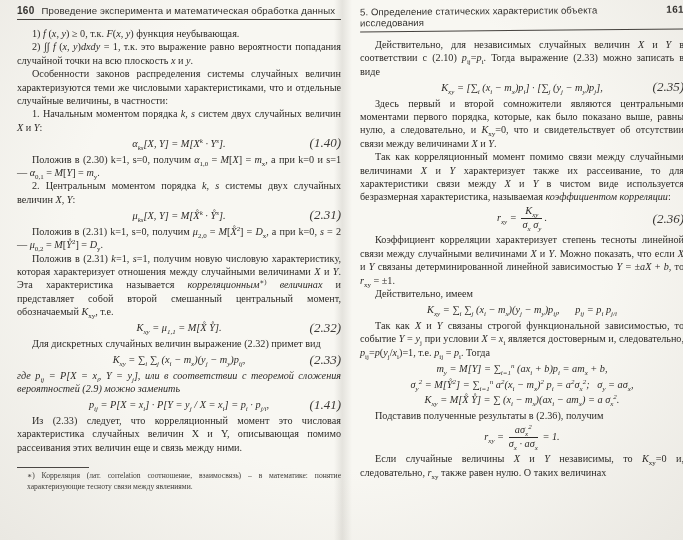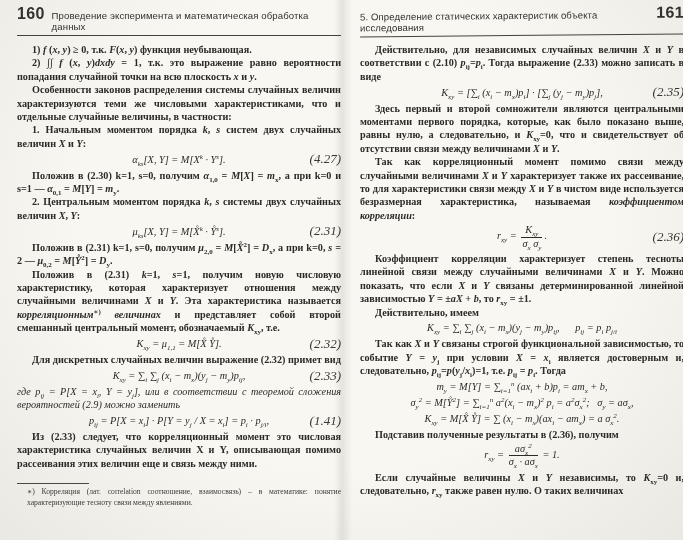--- a/index.html
+++ b/index.html
@@ -16,27 +16,27 @@
   .page{position:absolute;top:5px;}
   .page-left{left:17px;width:324px;}
   .page-right{left:360px;width:324px;}
   .phead{
     display:flex;align-items:baseline;gap:7px;
     font-family:"Liberation Sans","DejaVu Sans",sans-serif;
     font-size:9.6px;color:#33312e;
     border-bottom:1.3px solid #45423e;
     padding-bottom:3px;margin-bottom:7px;
   }
-  .phead .pnum{font-weight:bold;font-size:16px;letter-spacing:.3px;}
+  .phead .pnum{font-weight:bold;font-size:10px;letter-spacing:.3px;}
   .phead .ptitle{letter-spacing:.1px;}
   .page-right .phead{transform:rotate(-0.5deg);}
   .page-right .phead .pnum{margin-left:auto;}
   .pbody{font-size:10.2px;line-height:13.4px;text-align:justify;}
   .para{margin:0;}
-  .para.ind{text-indent:15px;font-weight:bold;}
+  .para.ind{text-indent:15px;}
   .para.it{font-style:italic;}
   .eq-row{position:relative;text-align:center;margin:2.5px 0;font-size:10.3px;}
   .eq{font-style:italic;white-space:nowrap;}
   .eqnum{position:absolute;right:0;top:50%;transform:translateY(-50%);font-style:italic;font-size:13px;color:#3a3835;}
   sub,sup{font-size:68%;line-height:0;}
   .frac{display:inline-block;vertical-align:middle;text-align:center;line-height:1.05;margin:0 2px;}
   .fnum{display:block;border-bottom:0.9px solid #2c2a27;padding:0 4px 1px;}
   .fden{display:block;padding-top:1px;}
   .footnote{
     margin-top:13px;font-size:7.6px;line-height:1.4;color:#3d3b38;text-align:justify;
@@ -52,21 +52,21 @@
 <div class="page page-left">
   <div class="phead">
     <span class="pnum">160</span>
     <span class="ptitle">Проведение эксперимента и математическая обработка данных</span>
   </div>
   <div class="pbody">
       <p class="para ind">1) <i>f</i> (<i>x</i>, <i>y</i>) ≥ 0, т.к. <i>F</i>(<i>x</i>, <i>y</i>) функция неубывающая.</p>
       <p class="para ind">2) ∫∫ <i>f</i> (<i>x</i>, <i>y</i>)<i>dxdy</i> = 1, т.к. это выражение равно вероятности попадания случайной точки на всю плоскость <i>x</i> и <i>y</i>.</p>
       <p class="para ind">Особенности законов распределения системы случайных величин характеризуются теми же числовыми характеристиками, что и отдельные случайные величины, в частности:</p>
       <p class="para ind">1. Начальным моментом порядка <i>k</i>, <i>s</i> систем двух случайных величин <i>X</i> и <i>Y</i>:</p>
-      <div class="eq-row"><span class="eq">α<sub>ks</sub>[X, Y] = M[X<sup>k</sup> · Y<sup>s</sup>].</span><span class="eqnum">(4.27)</span></div>
+      <div class="eq-row"><span class="eq">α<sub>ks</sub>[X, Y] = M[X<sup>k</sup> · Y<sup>s</sup>].</span><span class="eqnum">(1.40)</span></div>
       <p class="para ind">Положив в (2.30) k=1, s=0, получим <i>α</i><sub>1,0</sub> = <i>M</i>[<i>X</i>] = <i>m</i><sub>x</sub>, а при k=0 и s=1 — <i>α</i><sub>0,1</sub> = <i>M</i>[<i>Y</i>] = <i>m</i><sub>y</sub>.</p>
       <p class="para ind">2. Центральным моментом порядка <i>k</i>, <i>s</i> системы двух случайных величин <i>X</i>, <i>Y</i>:</p>
       <div class="eq-row"><span class="eq">μ<sub>ks</sub>[X, Y] = M[X̊<sup>k</sup> · Y̊<sup>s</sup>].</span><span class="eqnum">(2.31)</span></div>
       <p class="para ind">Положив в (2.31) k=1, s=0, получим <i>μ</i><sub>2,0</sub> = <i>M</i>[<i>X̊</i><sup>2</sup>] = <i>D</i><sub>x</sub>, а при k=0, <i>s</i> = 2 — <i>μ</i><sub>0,2</sub> = <i>M</i>[<i>Y̊</i><sup>2</sup>] = <i>D</i><sub>y</sub>.</p>
       <p class="para ind">Положив в (2.31) <i>k</i>=1, <i>s</i>=1, получим новую числовую характеристику, которая характеризует отношения между случайными величинами <i>X</i> и <i>Y</i>. Эта характеристика называется <i>корреляционным</i><sup>∗)</sup> <i>величинах</i> и представляет собой второй смешанный центральный момент, обозначаемый <i>K</i><sub>xy</sub>, т.е.</p>
       <div class="eq-row"><span class="eq">K<sub>xy</sub> = μ<sub>1,1</sub> = M[X̊ Y̊].</span><span class="eqnum">(2.32)</span></div>
       <p class="para ind">Для дискретных случайных величин выражение (2.32) примет вид</p>
       <div class="eq-row"><span class="eq">K<sub>xy</sub> = ∑<sub>i</sub> ∑<sub>j</sub> (x<sub>i</sub> − m<sub>x</sub>)(y<sub>j</sub> − m<sub>y</sub>)p<sub>ij</sub>,</span><span class="eqnum">(2.33)</span></div>
       <p class="para it">где  p<sub>ij</sub> = P[X = x<sub>i</sub>, Y = y<sub>j</sub>],  или в соответствии с теоремой сложения вероятностей (2.9) можно заменить</p>
       <div class="eq-row"><span class="eq">p<sub>ij</sub> = P[X = x<sub>i</sub>] · P[Y = y<sub>j</sub> / X = x<sub>i</sub>] = p<sub>i</sub> · p<sub>j/i</sub>,</span><span class="eqnum">(1.41)</span></div>

